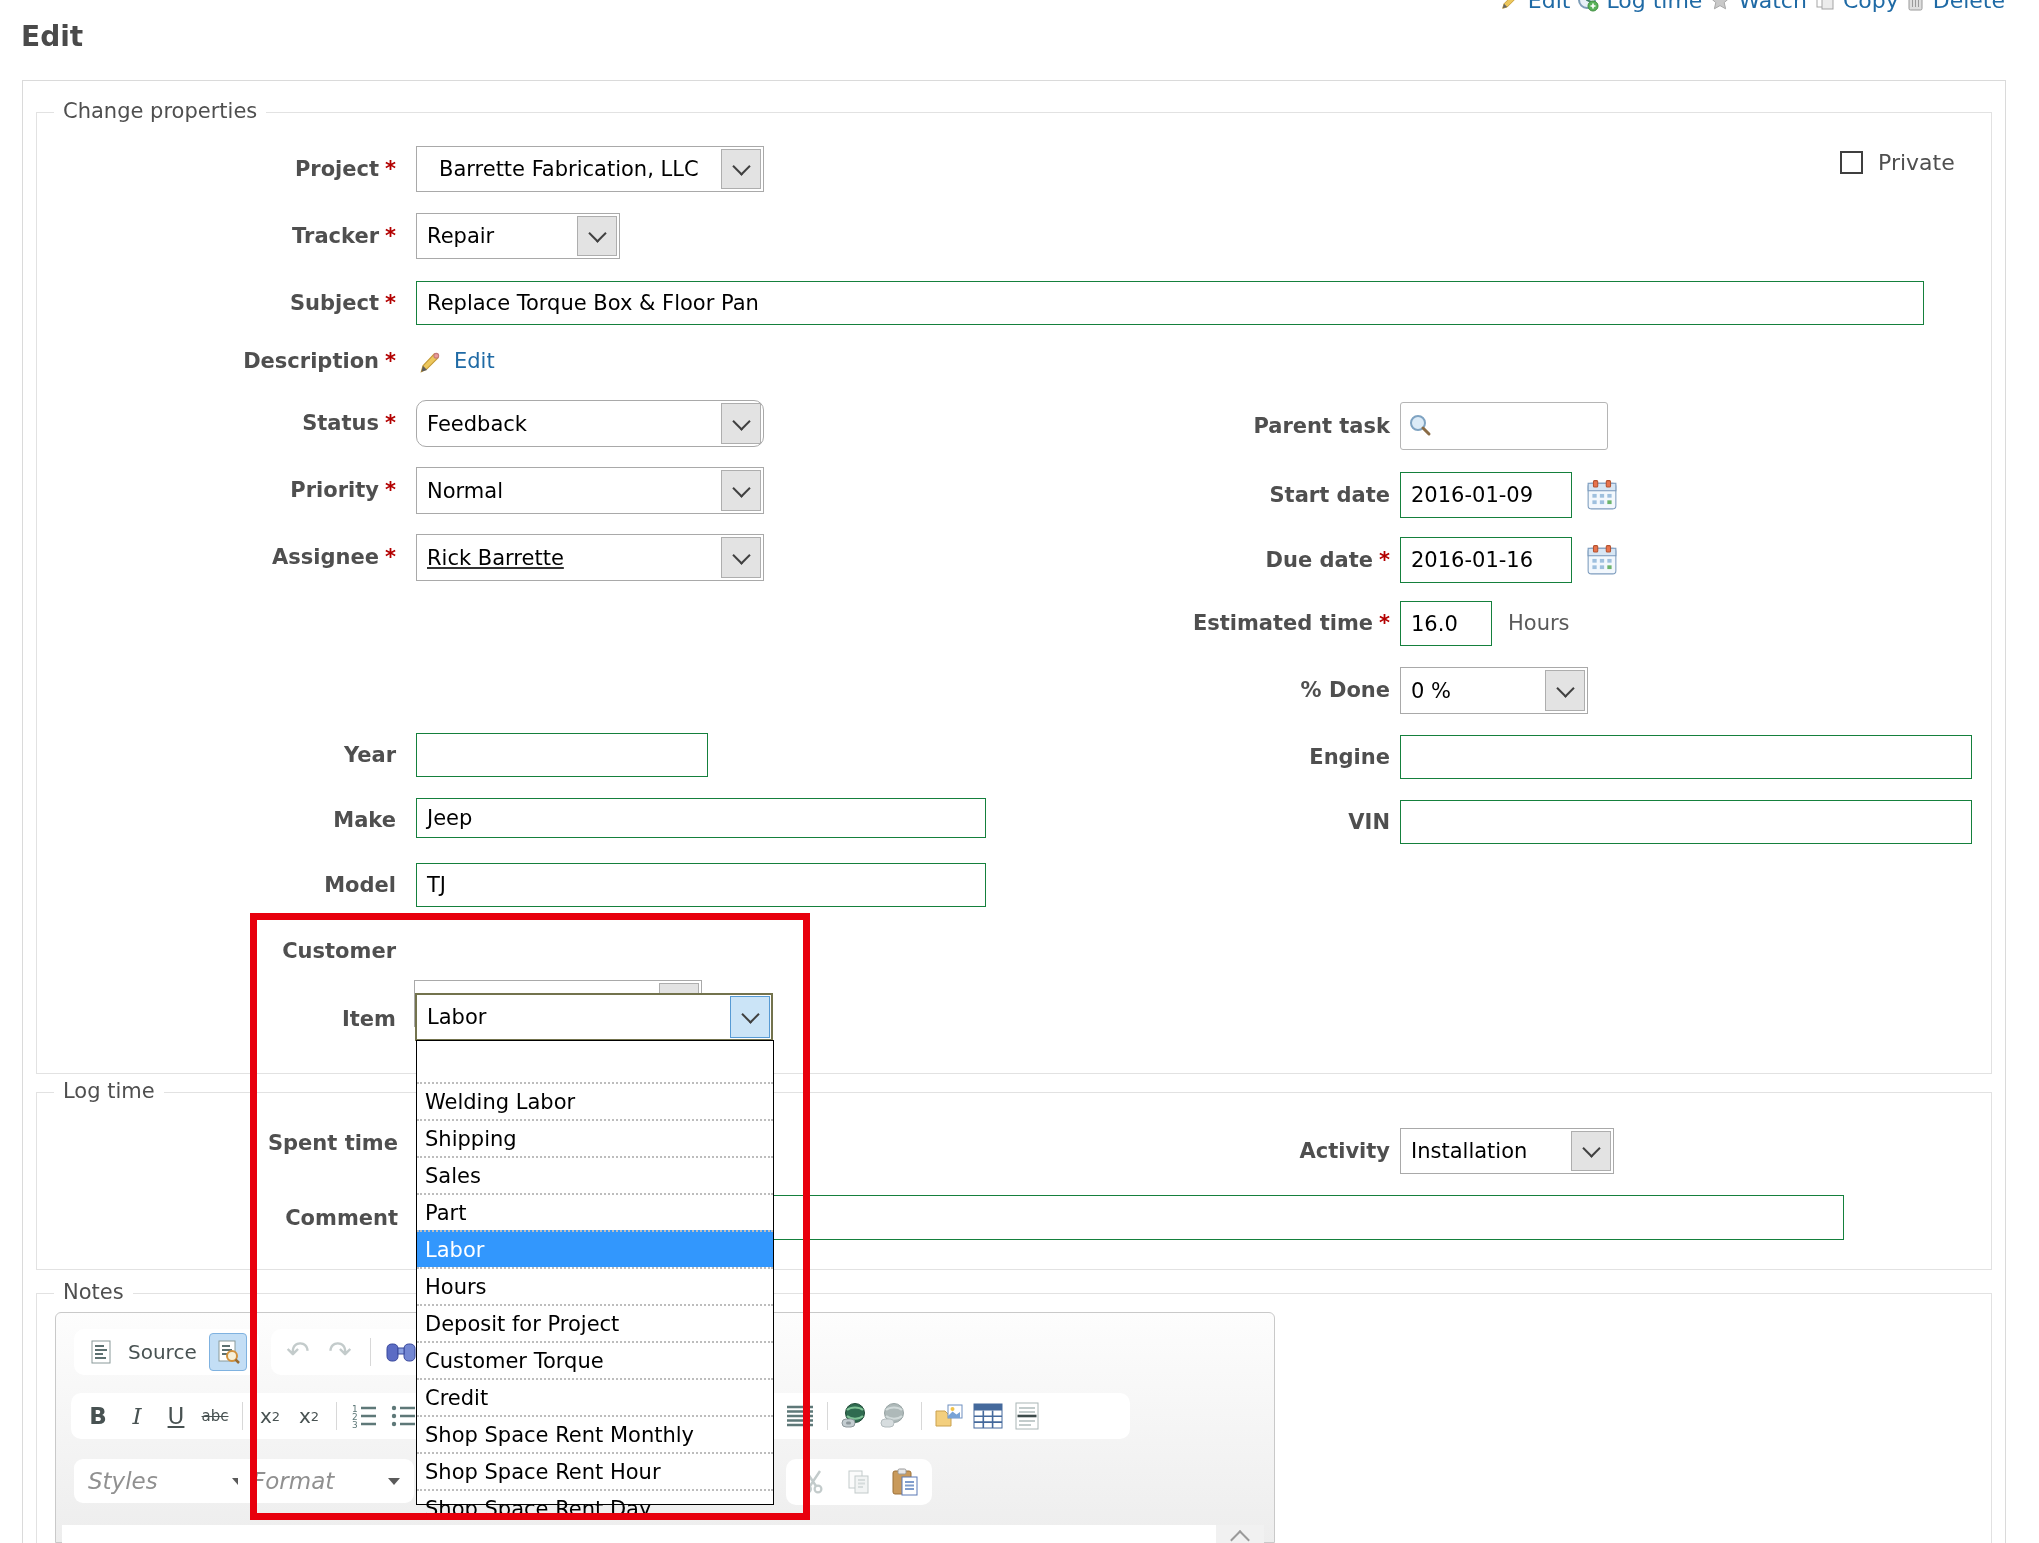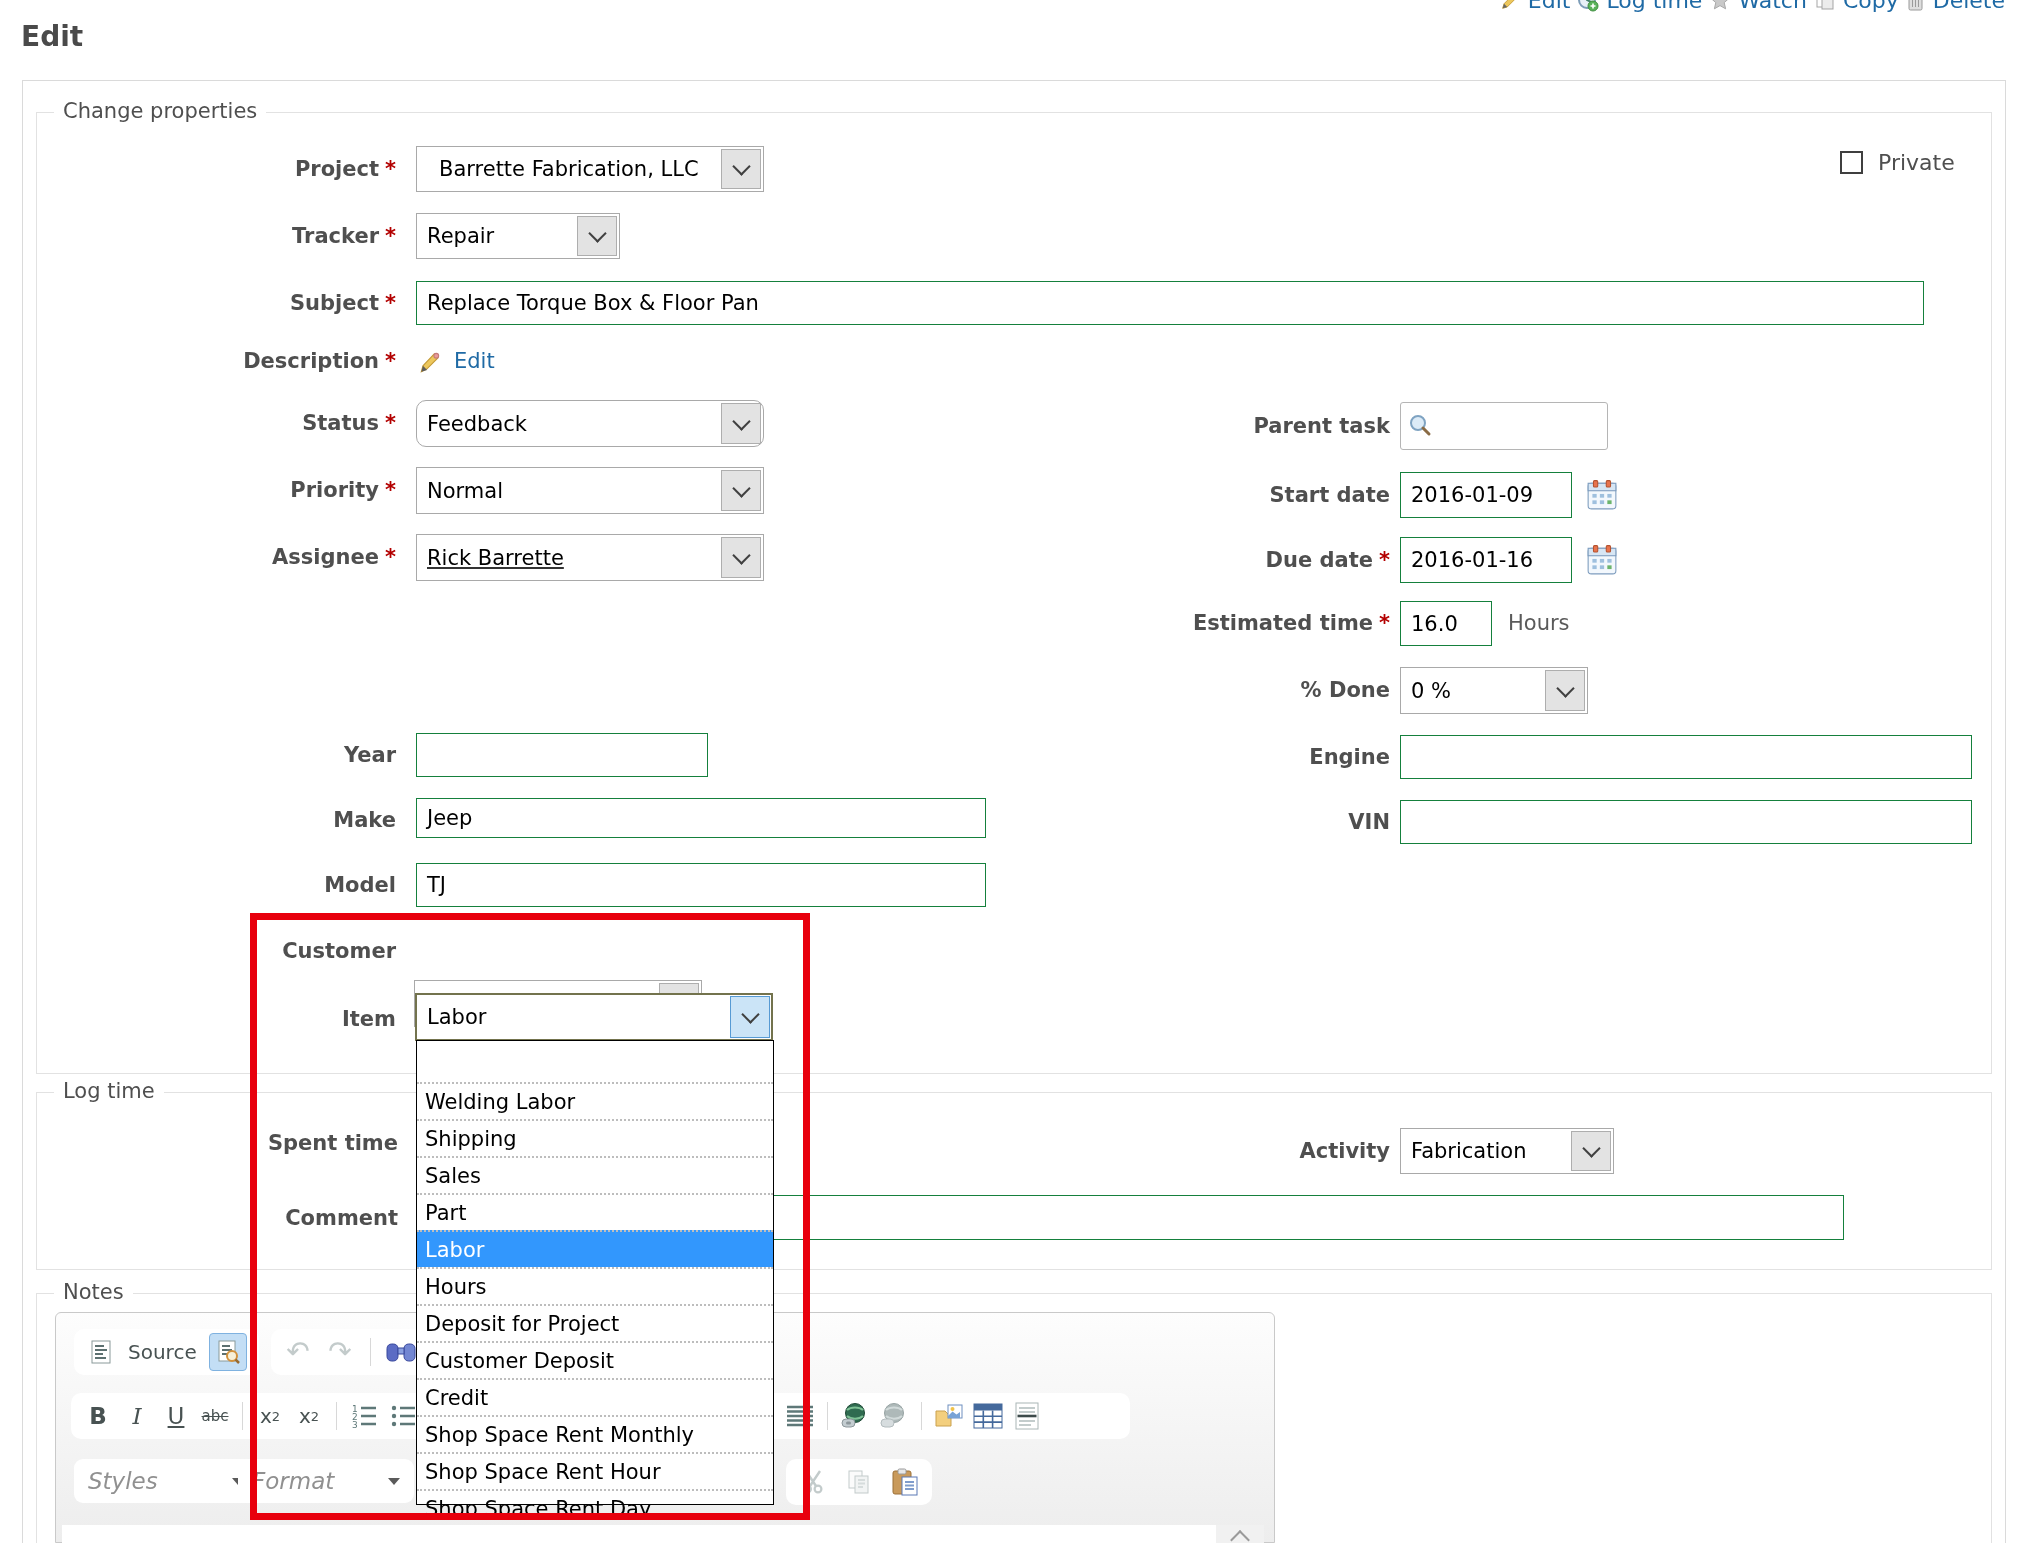--- a/index.html
+++ b/index.html
@@ -266,21 +266,21 @@
 
   <div class="abs fs" style="left:36px;top:1092px;width:1956px;height:178px;"></div>
   <div class="abs fs-legend" style="left:54px;top:1079px;">Log time</div>
 
   <div class="abs lbl" style="left:36px;top:1128px;width:362px;line-height:30px;"><span>Spent time</span></div>
   <div class="abs lbl" style="left:36px;top:1196px;width:362px;line-height:44px;"><span>Comment</span></div>
   <div class="abs inp" style="left:416px;top:1195px;width:1428px;height:45px;"></div>
 
   <div class="abs lbl" style="left:890px;top:1128px;width:500px;line-height:46px;"><span>Activity</span></div>
   <div class="abs sel" style="left:1400px;top:1128px;width:214px;height:46px;">
-    <span class="v">Fabrication</span>
+    <span class="v">Installation</span>
     <span class="b">
         <span class="chev"></span>
       </span>
   </div>
 
   <div class="abs fs" style="left:36px;top:1293px;width:1956px;height:250px;border-bottom:none;"></div>
   <div class="abs fs-legend" style="left:54px;top:1280px;">Notes</div>
 
   <div class="abs chrome" style="left:55px;top:1312px;width:1220px;height:231px;">
 
@@ -433,21 +433,21 @@
 
   <div class="abs ddl" style="left:416px;top:1040px;width:358px;height:465px;">
     <div class="opt first"></div>
     <div class="opt">Welding Labor</div>
     <div class="opt">Shipping</div>
     <div class="opt">Sales</div>
     <div class="opt">Part</div>
     <div class="opt selected">Labor</div>
     <div class="opt">Hours</div>
     <div class="opt">Deposit for Project</div>
-    <div class="opt">Customer Deposit</div>
+    <div class="opt">Customer Torque</div>
     <div class="opt">Credit</div>
     <div class="opt">Shop Space Rent Monthly</div>
     <div class="opt">Shop Space Rent Hour</div>
     <div class="opt">Shop Space Rent Day</div>
   </div>
 
   <div class="abs hl" style="left:250px;top:913px;width:560px;height:607px;"></div>
 
 </div>
 

